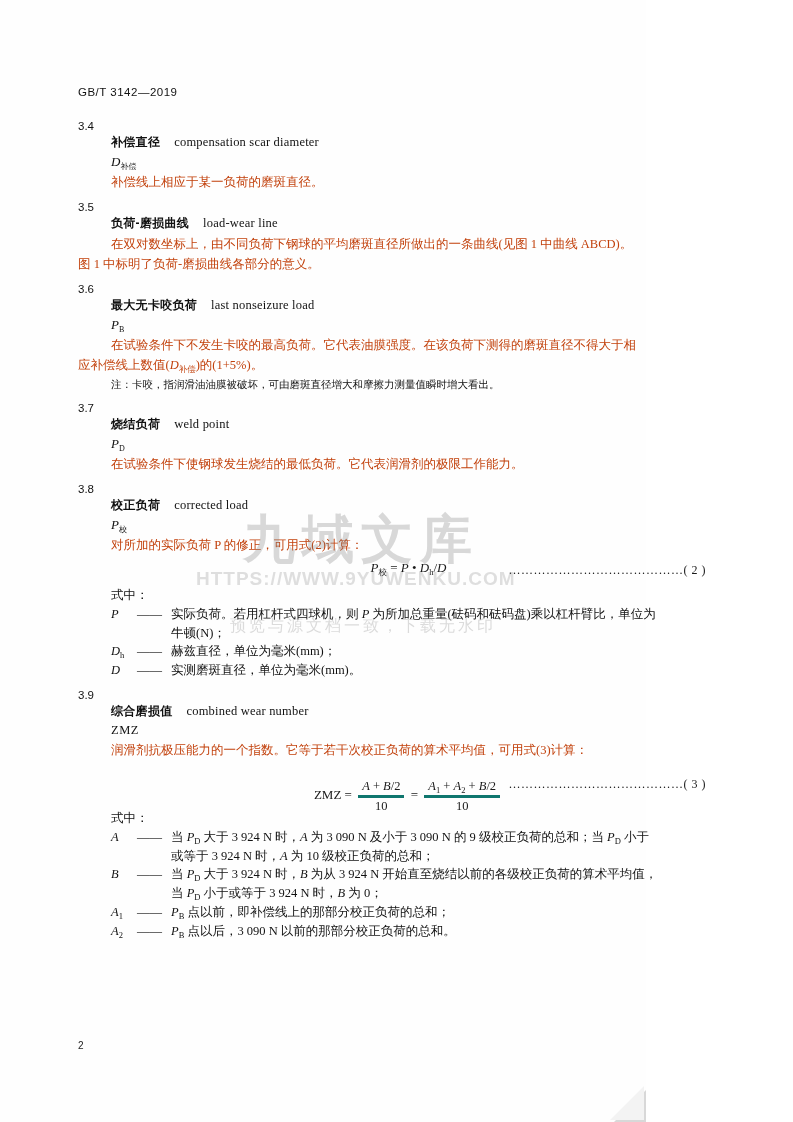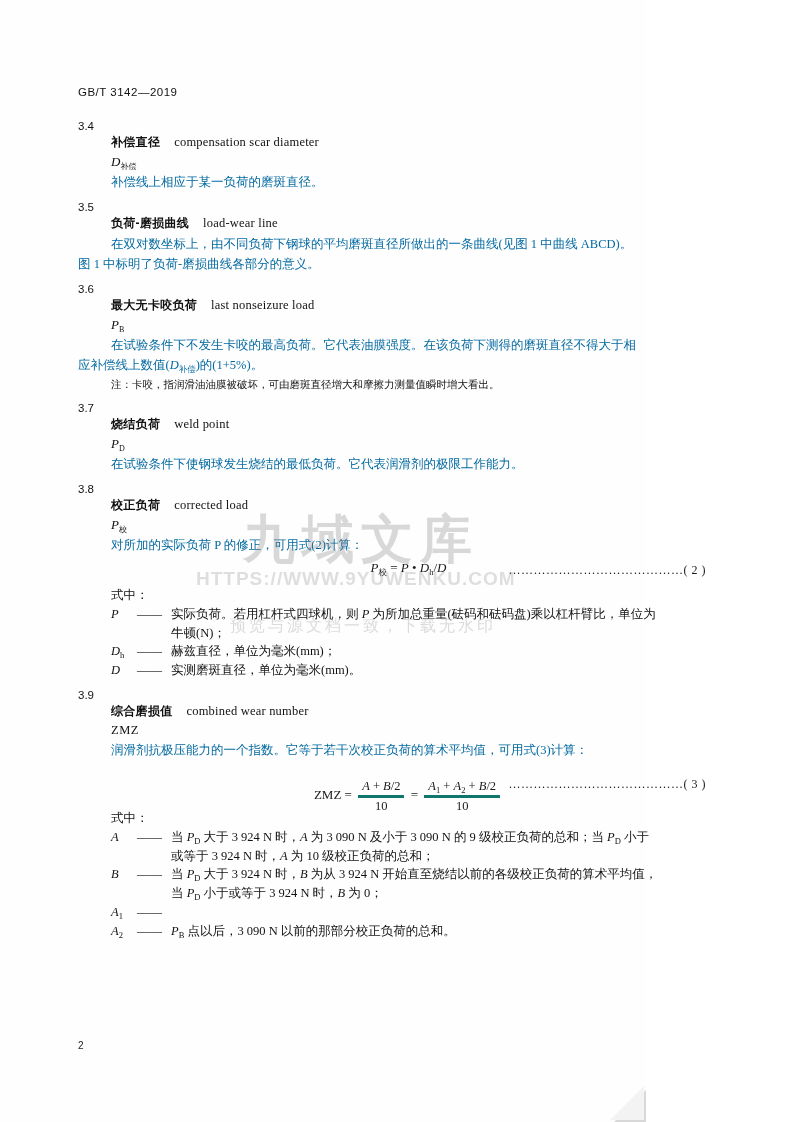--- a/index.html
+++ b/index.html
@@ -79,21 +79,21 @@
   .symbol-plain {
     font-family: "Liberation Serif", serif;
     font-size: 12.5px;
     margin-bottom: 3px;
     color: #111;
     letter-spacing: 0.5px;
   }
   .para {
     font-size: 12.5px;
     line-height: 1.52;
-    color: #0369a1;
+    color: #c2410c;
     text-align: justify;
     margin-bottom: 1px;
   }
   .para.hang {
     margin-left: 33px;
     text-indent: 0;
   }
   .para.full {
     margin-left: 0;
   }
@@ -371,20 +371,21 @@
           <div class="deftxt">当 <span class="it">P</span><sub class="s">D</sub> 大于 3 924 N 时，<span class="it">A</span> 为 3 090 N 及小于 3 090 N 的 9 级校正负荷的总和；当 <span class="it">P</span><sub class="s">D</sub> 小于<br>或等于 3 924 N 时，<span class="it">A</span> 为 10 级校正负荷的总和；</div>
         </div>
         <div class="defrow">
           <div class="defsym">B</div>
           <div class="defdash">——</div>
           <div class="deftxt">当 <span class="it">P</span><sub class="s">D</sub> 大于 3 924 N 时，<span class="it">B</span> 为从 3 924 N 开始直至烧结以前的各级校正负荷的算术平均值，<br>当 <span class="it">P</span><sub class="s">D</sub> 小于或等于 3 924 N 时，<span class="it">B</span> 为 0；</div>
         </div>
         <div class="defrow">
           <div class="defsym">A<sub class="s">1</sub></div>
           <div class="defdash">——</div>
+          <div class="deftxt"><span class="it">P</span><sub class="s">B</sub> 点以前，即补偿线上的那部分校正负荷的总和；</div>
         </div>
         <div class="defrow">
           <div class="defsym">A<sub class="s">2</sub></div>
           <div class="defdash">——</div>
           <div class="deftxt"><span class="it">P</span><sub class="s">B</sub> 点以后，3 090 N 以前的那部分校正负荷的总和。</div>
         </div>
       </div>
     </div>
 
   </div>

